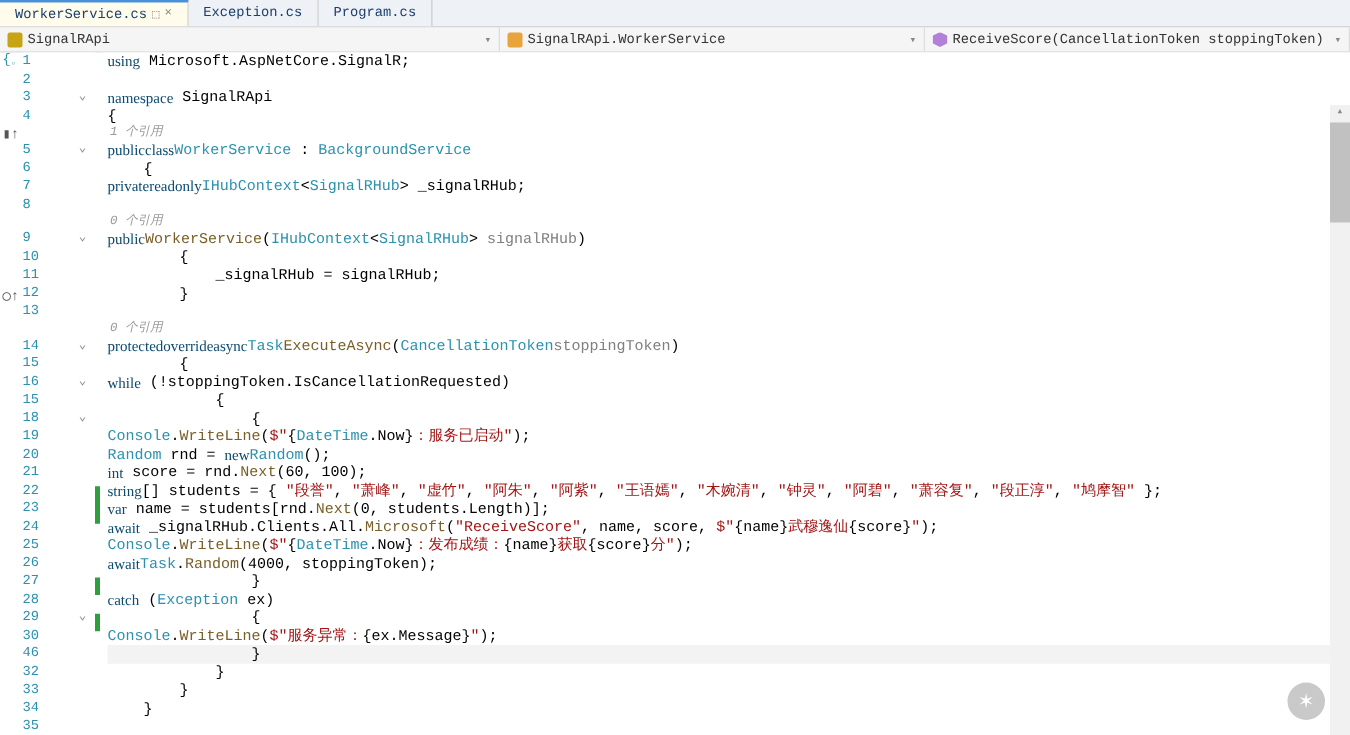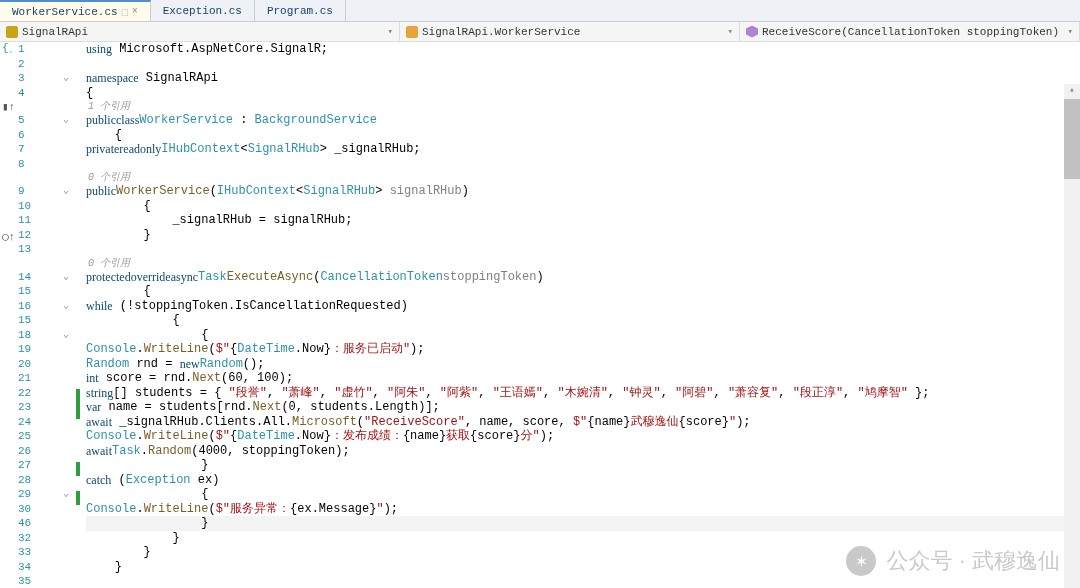--- a/index.html
+++ b/index.html
@@ -203,14 +203,13 @@
 
   </div>
   <div class="scrollbar-v">
     <div style="text-align:center;color:#888;font-size:9px">▴</div>
     <div class="scroll-thumb"></div>
   </div>
 </div>
 
 <div class="watermark">
   <span class="wicon">✶</span>
-  <span>公众号 · 武穆逸仙</span>
 </div>
 
 </body></html>

